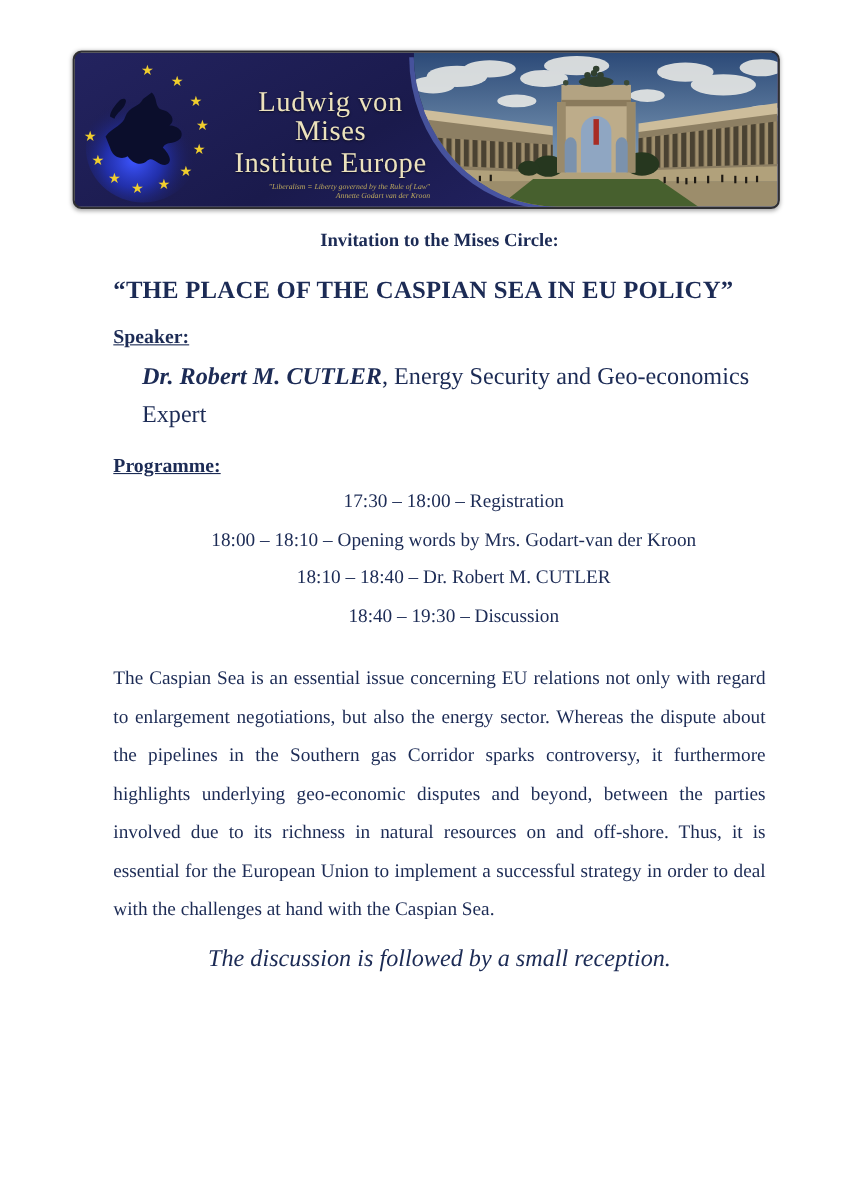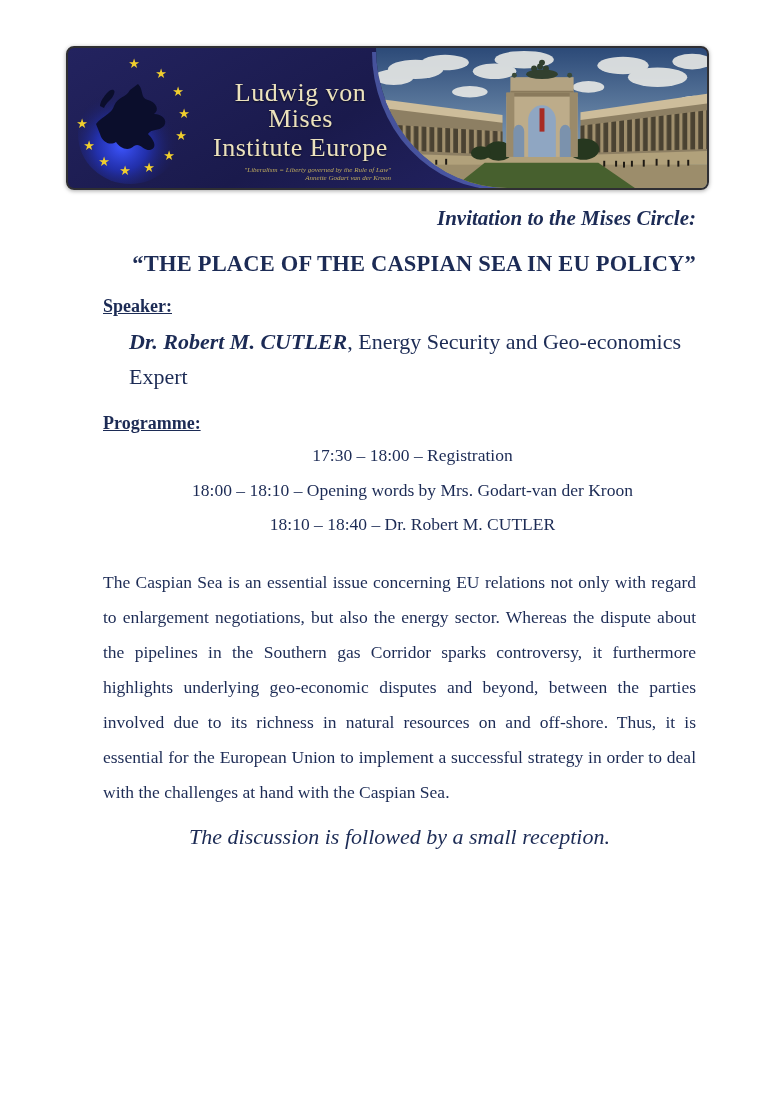--- a/index.html
+++ b/index.html
@@ -45,26 +45,26 @@
   }
   .banner-photo svg { display: block; width: 100%; height: 100%; }
 
   
   .content {
     position: absolute; left: 103px; top: 190px;
     width: 593px;
   }
   .inv-title {
     margin-top: 15px;
-    text-align: right; font-weight: bold;
-    font-size: 21px; line-height: 27px; font-style: italic;
+    text-align: center; font-weight: bold;
+    font-size: 17px; line-height: 27px;
   }
   .inv-subject {
     margin-top: 17px;
-    text-align: right; font-weight: bold;
+    text-align: left; font-weight: bold;
     font-size: 22.5px; line-height: 29px;
     letter-spacing: 0.2px;
     white-space: nowrap;
   }
   .section-label {
     margin-top: 15px;
     font-weight: bold; font-size: 18px; line-height: 26px; text-decoration: underline;
   }
   .indent { padding-left: 26px; }
   .person-line { margin-top: 5px; font-size: 22px; line-height: 35px; }
@@ -230,20 +230,21 @@
       <p class="person-line indent"><span class="bold-italic">Dr. Robert M. CUTLER</span><span>, Energy Security and Geo-economics Expert</span></p>
     </section>
 
 
     <section>
       <div class="section-label prog-gap">Programme:</div>
       <div class="programme-block">
         <div class="prog-item indent">17:30 – 18:00 – Registration</div>
         <div class="prog-item indent">18:00 – 18:10 – Opening words by Mrs. Godart-van der Kroon</div>
         <div class="prog-item indent">18:10 – 18:40 – Dr. Robert M. CUTLER</div>
+        <div class="prog-item indent">18:40 – 19:30 – Discussion</div>
       </div>
     </section>
 
     <p class="body-par">The Caspian Sea is an essential issue concerning EU relations not only with regard to enlargement negotiations, but also the energy sector. Whereas the dispute about the pipelines in the Southern gas Corridor sparks controversy, it furthermore highlights underlying geo-economic disputes and beyond, between the parties involved due to its richness in natural resources on and off-shore. Thus, it is essential for the European Union to implement a successful strategy in order to deal with the challenges at hand with the Caspian Sea.</p>
 
     <p class="footer-note">The discussion is followed by a small reception.</p>
 
   </main>
 </div>
 

